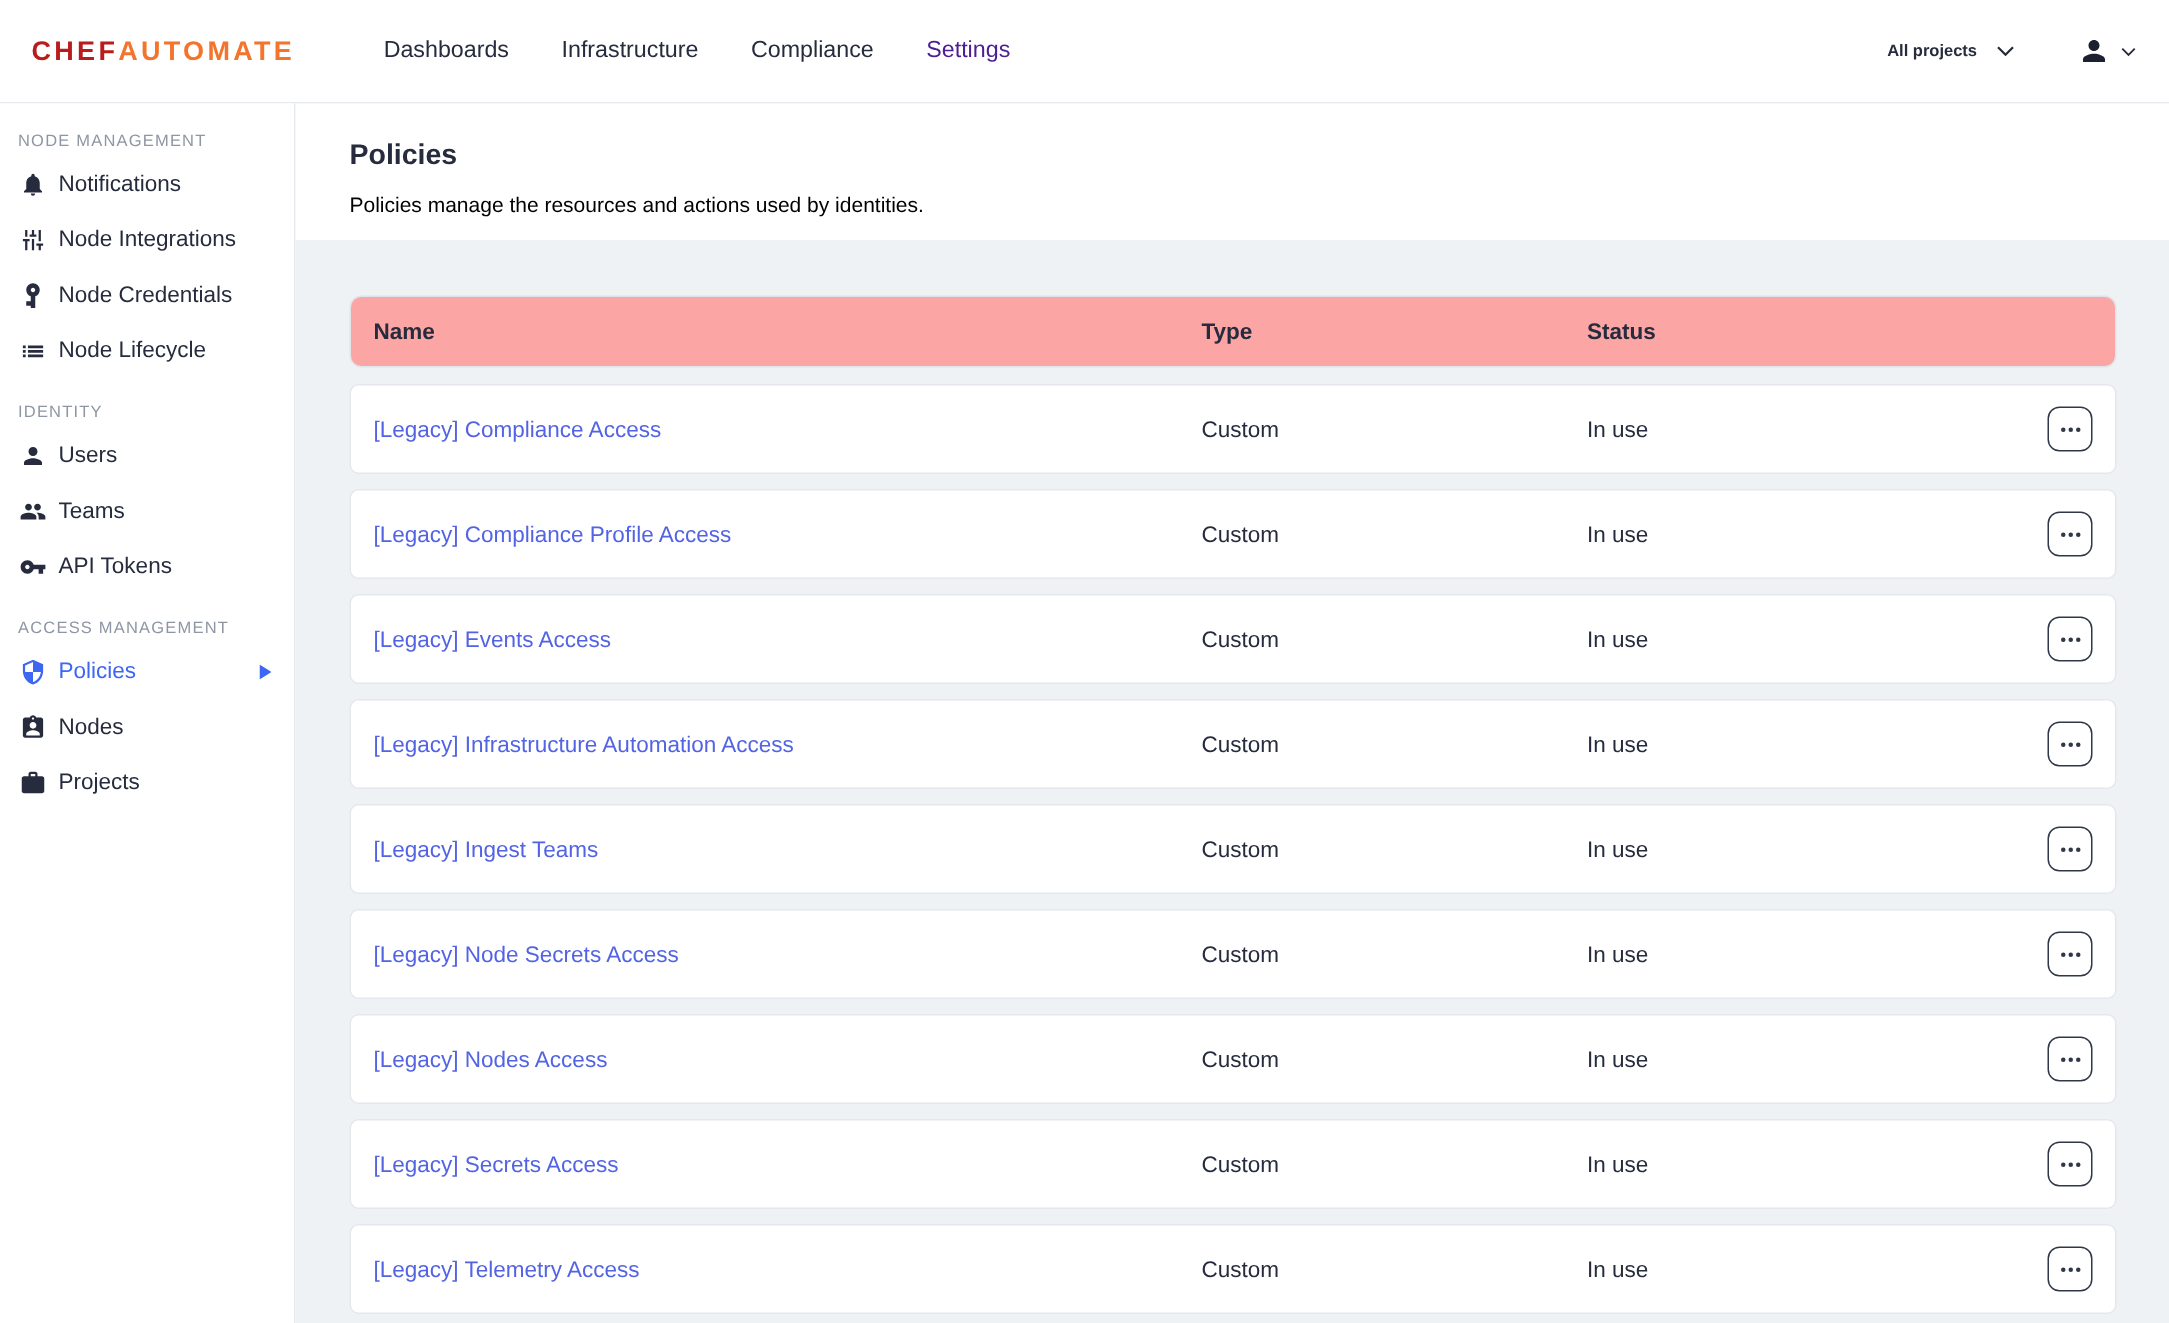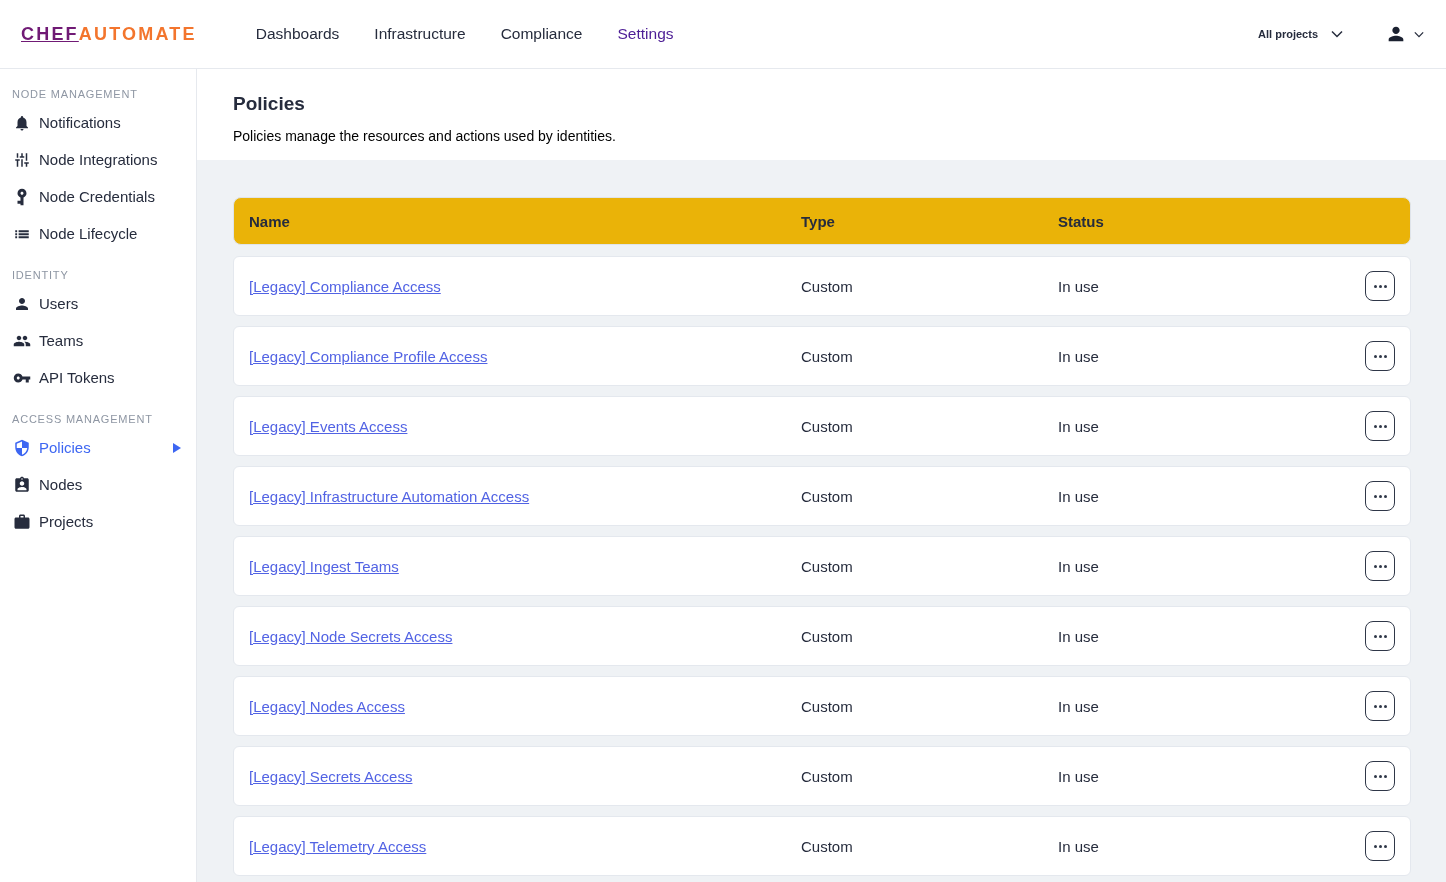--- a/index.html
+++ b/index.html
@@ -11,21 +11,21 @@
   }
   .app { width: 1446px; height: 882px; display: grid;
          grid-template-rows: 69px 1fr; grid-template-columns: 197px 1249px; }
 
   
   header {
     grid-column: 1 / 3; display: flex; align-items: center;
     background: #fff; border-bottom: 1px solid #e6e9ee; padding: 0 16px 0 21px;
   }
   .logo { display: flex; align-items: center; font-size: 18px; letter-spacing: 2.2px; cursor: pointer; white-space: nowrap; }
-  .logo-chef { font-weight: 800; color: #701a75; text-decoration: underline; }
+  .logo-chef { font-weight: 800; color: #b91c1c; }
   .logo-automate { font-weight: 600; color: #f3752d; }
   nav { display: flex; align-items: center; margin-left: 59px; gap: 35px; }
   .nav-link { font-size: 15.5px; color: #262c3d; text-decoration: none; cursor: pointer; }
   .nav-link.active { color: #4c1d95; }
   .header-right { margin-left: auto; display: flex; align-items: center; gap: 42px; padding-right: 6px; }
   .projects-filter { display: flex; align-items: center; gap: 13px; font-size: 11px; font-weight: 700; cursor: pointer; }
   .user-menu { display: flex; align-items: center; gap: 7px; cursor: pointer; }
   .icon { display: inline-flex; align-items: center; justify-content: center; color: inherit; }
   .icon svg { display: block; }
 
@@ -53,28 +53,28 @@
   .page-head { background: #fff; height: 91px; padding: 24px 0 0 36px; }
   .page-head h1 { margin: 0; font-size: 19px; font-weight: 700; color: #262c3d; }
   .page-head p { margin: 13px 0 0; font-size: 14px; color: #000000; }
   .content { flex: 1; background: #eff2f5; padding: 37px 35px 0 36px; overflow: hidden; }
 
   .grid-row {
     display: grid; grid-template-columns: 552px 257px 1fr 30px;
     align-items: center; padding: 0 15px;
   }
   .thead {
-    height: 48px; background: #eab308; border: 1px solid #dfe4ea;
+    height: 48px; background: #fca5a5; border: 1px solid #dfe4ea;
     border-radius: 8px; margin-bottom: 11px; font-size: 15px; font-weight: 700;
   }
   .trow {
     height: 60px; background: #ffffff; border: 1px solid #e4e8ee;
     border-radius: 6px; margin-bottom: 10px; font-size: 15px;
   }
-  .row-link { color: #5263e4; text-decoration: underline; cursor: pointer; }
+  .row-link { color: #5263e4; cursor: pointer; }
   .menu-btn {
     width: 30px; height: 30px; background: #fff; border: 1.5px solid #2f3748;
     border-radius: 8px; display: flex; align-items: center; justify-content: center;
     cursor: pointer; padding: 0;
   }
   .dots { display: flex; gap: 2px; }
   .dots i { width: 3px; height: 3px; border-radius: 50%; background: #2f3748; display: block; }
 </style>
 </head>
 <body>

